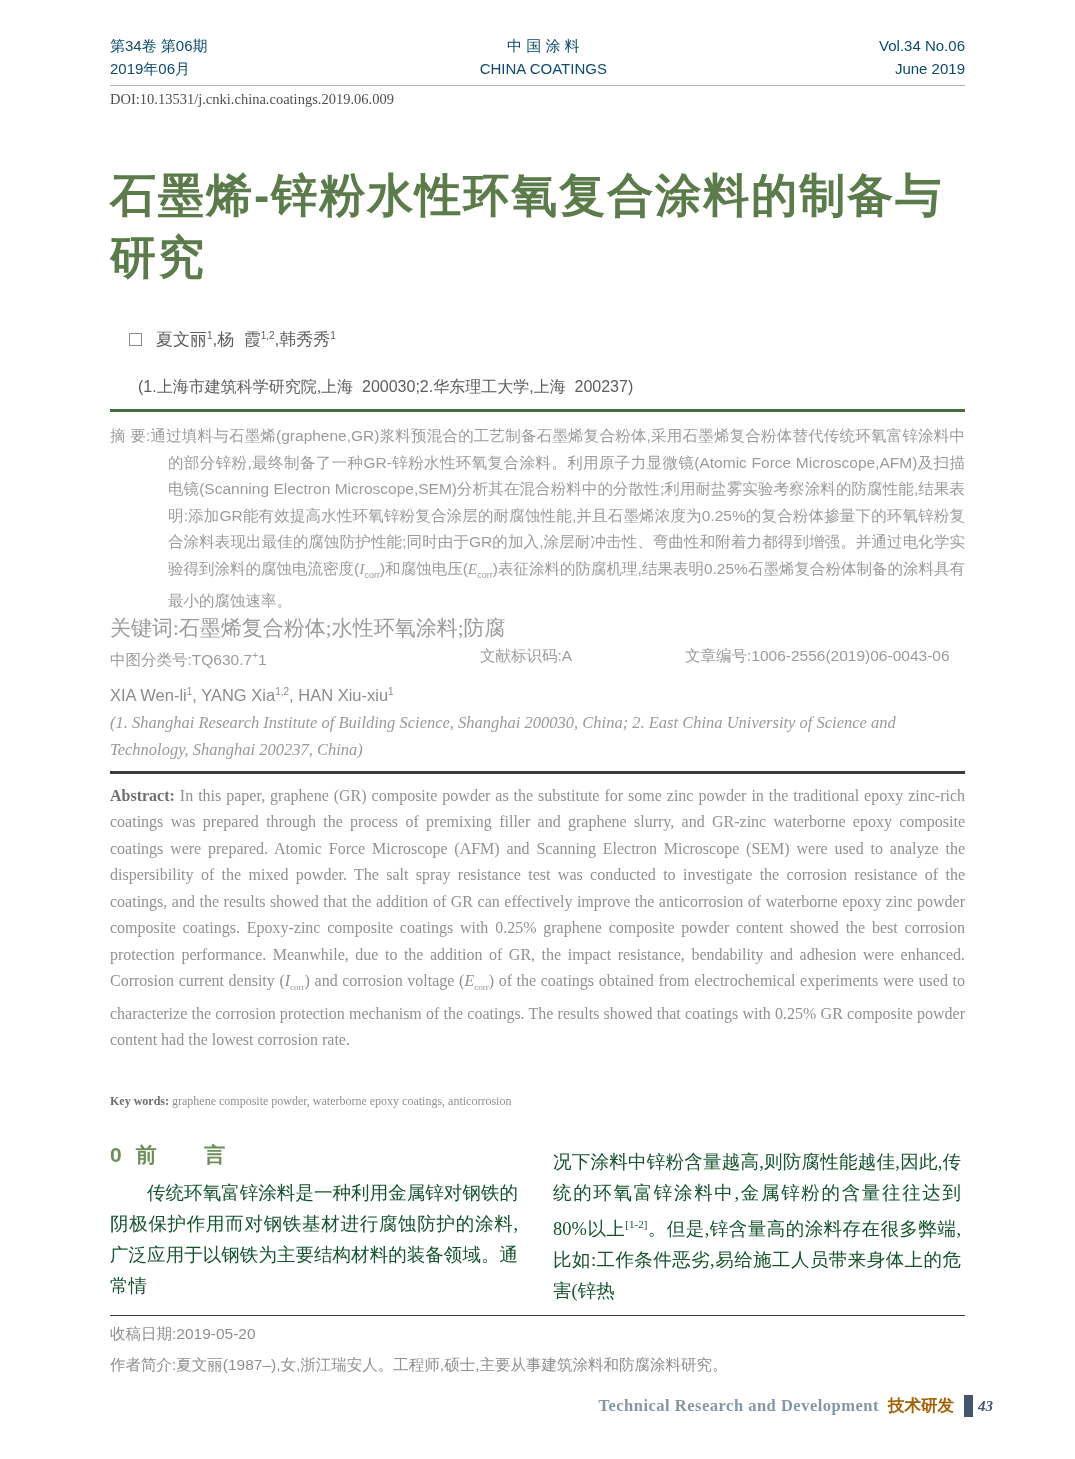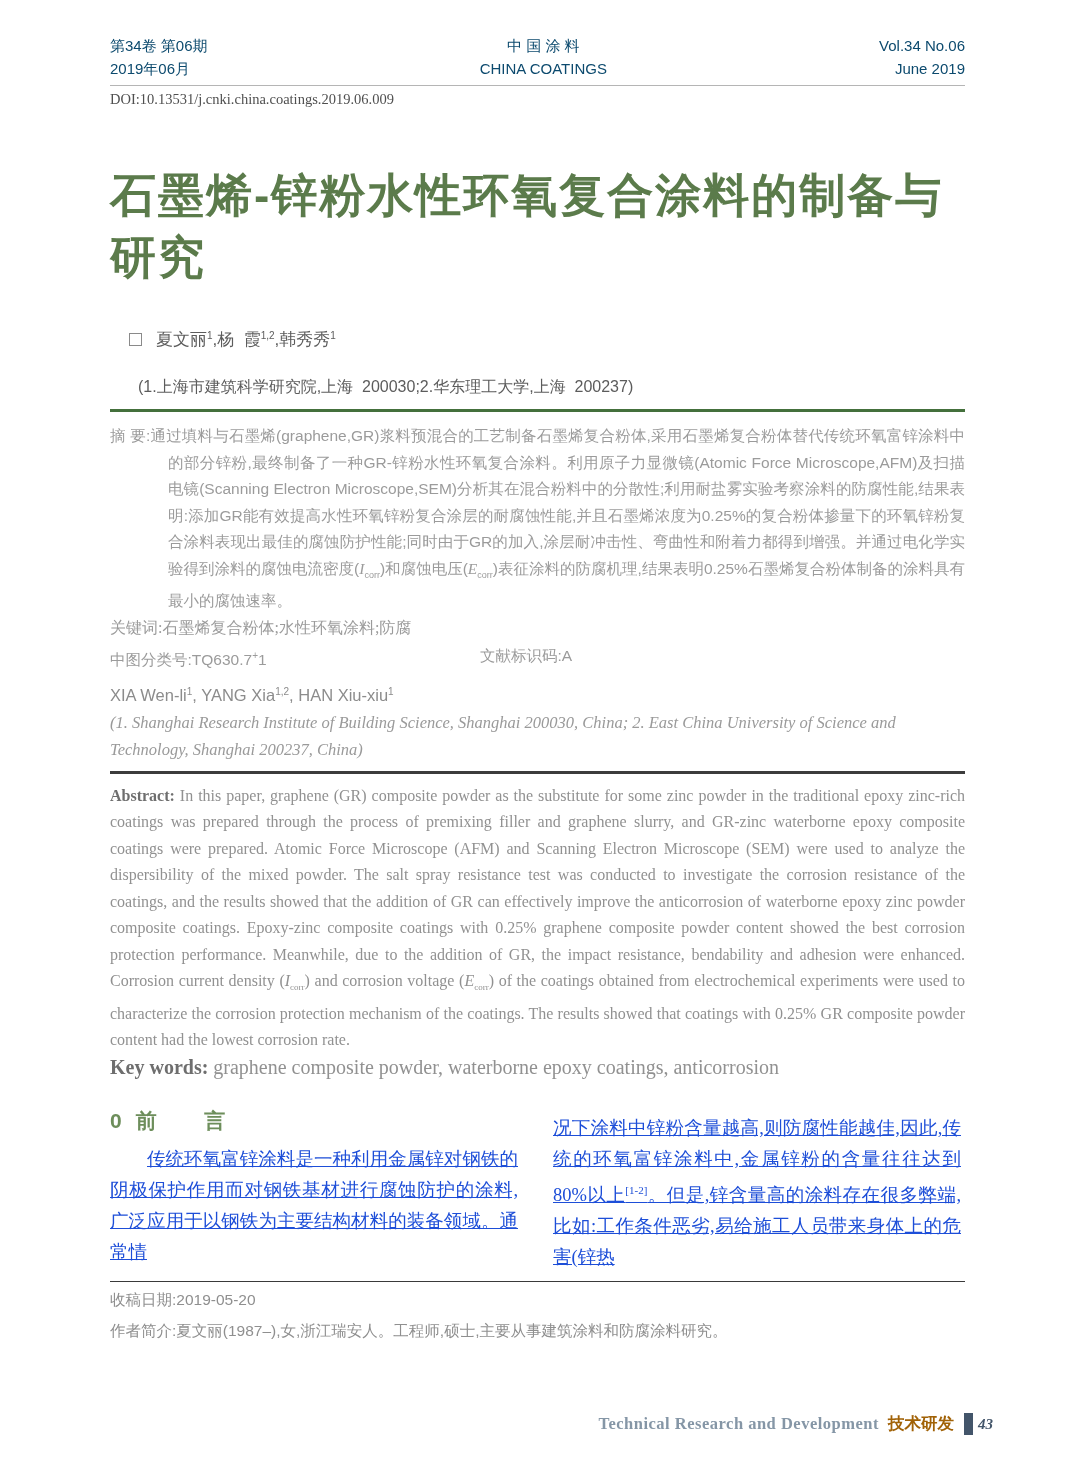--- a/index.html
+++ b/index.html
@@ -23,53 +23,53 @@
   .sq { display: inline-block; width: 13px; height: 13px; border: 1.5px solid #8a8a8a; margin-right: 14px; vertical-align: -1px; }
   .authors-zh sup, .authors-en sup { font-size: 10px; vertical-align: 6px; }
   .affil-zh { margin-top: 6px; padding-left: 28px; color: #5c5c5c; font-size: 16px; white-space: pre-wrap; }
 
   .green-rule { margin-top: 11px; height: 3px; background: #44703c; }
 
   
   .abs-zh { margin-top: 11px; color: #9b9b9b; font-size: 15.5px; line-height: 26.5px; text-align: justify; padding-left: 58px; text-indent: -58px; }
   .abs-zh .var, .abs-en .var { font-family: "Liberation Serif", serif; font-style: italic; }
   .abs-zh sub, .abs-en sub { font-size: 9px; }
-  .kw-zh { color: #9b9b9b; font-size: 16px; line-height: 26.5px; font-family: Liberation Serif, serif; }
+  .kw-zh { color: #9b9b9b; font-size: 21px; line-height: 26.5px; font-family: Liberation Serif, serif; }
   .clc-row { display: flex; color: #9b9b9b; font-size: 15.5px; line-height: 26.5px; margin-top: 2px; white-space: pre-wrap; }
   .clc1 { width: 370px; }
   .clc2 { width: 205px; }
   .clc1 sup { font-size: 10px; vertical-align: 6px; }
 
   
   .title-en { margin-top: 46px; color: #4c6b41; font-size: 30px; line-height: 44px; font-weight: bold; font-family: "Liberation Sans", sans-serif; }
   .authors-en { margin-top: 12px; color: #8c8c8c; font-size: 16.5px; }
   .affil-en { margin-top: 4px; color: #9a9a9a; font-size: 16.5px; line-height: 27px; font-style: italic; font-family: "Liberation Serif", serif; }
   .dark-rule { margin-top: 8px; height: 3px; background: #3c3c3c; }
 
   
   .abs-en { margin-top: 9px; color: #919191; font-size: 16px; line-height: 26.5px; text-align: justify; font-family: "Liberation Serif", serif; }
   .abs-en b, .kw-en b { color: #6e6e6e; }
-  .kw-en { color: #919191; font-size: 20px; line-height: 26.5px; font-family: "Liberation Serif", serif; }
+  .kw-en { color: #919191; font-size: 12px; line-height: 26.5px; font-family: "Liberation Serif", serif; margin-top: 34px; }
 
   
   .columns { display: flex; gap: 35px; margin-top: 26px; }
   .col { width: 408px; }
   .sec-head { color: #6d8e5b; font-size: 21px; font-weight: bold; line-height: 30px; margin-bottom: 8px; white-space: pre-wrap; font-family: "Liberation Sans", sans-serif; }
   .sec-head .sec-title { margin-left: 14px; letter-spacing: 12px; }
-  .body-para { color: #1d4ed8; font-size: 18.5px; line-height: 31px; text-align: justify; font-family: "Liberation Serif", serif; text-decoration: underline; }
+  .body-para { color: #14532d; font-size: 18.5px; line-height: 31px; text-align: justify; font-family: "Liberation Serif", serif; }
   .indent { text-indent: 2em; }
   .col-right { padding-top: 7px; }
   .body-para .ref { font-size: 11px; vertical-align: 7px; }
 
   
   .foot-rule { border-top: 1.5px solid #3a3a3a; margin-top: 8px; }
   .footnote { color: #8f8f8f; font-size: 15.5px; line-height: 26px; margin-top: 5px; white-space: pre-wrap; }
 
   
-  .page-footer { position: absolute; right: 82px; bottom: 24px; display: flex; align-items: center; font-family: "Liberation Serif", serif; }
+  .page-footer { position: absolute; right: 82px; bottom: 42px; display: flex; align-items: center; font-family: "Liberation Serif", serif; }
   .pf-en { color: #8596a6; font-size: 16.5px; font-weight: bold; letter-spacing: 0.5px; }
   .pf-zh { color: #a16207; font-size: 16.5px; font-weight: bold; margin-left: 9px; }
   .pf-bar { display: inline-block; width: 9px; height: 22px; background: #43556a; margin: 0 5px 0 10px; }
   .pf-page { color: #43556a; font-size: 15px; font-weight: bold; font-style: italic; }
 </style>
 </head>
 <body>
 
 <div class="page">
 
@@ -99,20 +99,21 @@
 
   <div class="green-rule"></div>
 
   <div class="abs-zh"><span>摘  要:</span><span>通过填料与石墨烯(graphene,GR)浆料预混合的工艺制备石墨烯复合粉体,采用石墨烯复合粉体替代传统环氧富锌涂料中的部分锌粉,最终制备了一种GR-锌粉水性环氧复合涂料。利用原子力显微镜(Atomic Force Microscope,AFM)及扫描电镜(Scanning Electron Microscope,SEM)分析其在混合粉料中的分散性;利用耐盐雾实验考察涂料的防腐性能,结果表明:添加GR能有效提高水性环氧锌粉复合涂层的耐腐蚀性能,并且石墨烯浓度为0.25%的复合粉体掺量下的环氧锌粉复合涂料表现出最佳的腐蚀防护性能;同时由于GR的加入,涂层耐冲击性、弯曲性和附着力都得到增强。并通过电化学实验得到涂料的腐蚀电流密度(</span><i class="var">I</i><sub>corr</sub><span>)和腐蚀电压(</span><i class="var">E</i><sub>corr</sub><span>)表征涂料的防腐机理,结果表明0.25%石墨烯复合粉体制备的涂料具有最小的腐蚀速率。</span></div>
 
   <div class="kw-zh"><span>关键词:</span><span>石墨烯复合粉体;水性环氧涂料;防腐</span></div>
 
   <div class="clc-row">
     <span class="clc1"><span>中图分类号:</span><span>TQ630.7</span><sup>+</sup><span>1</span></span>
     <span class="clc2"><span>文献标识码:</span><span>A</span></span>
+    <span class="clc3"><span>文章编号:</span><span>1006-2556(2019)06-0043-06</span></span>
   </div>
 
 
   <div class="authors-en"><span><span>XIA Wen-li</span><sup>1</sup><span>, </span></span><span><span>YANG Xia</span><sup>1,2</sup><span>, </span></span><span><span>HAN Xiu-xiu</span><sup>1</sup></span></div>
 
   <div class="affil-en">(1. Shanghai Research Institute of Building Science, Shanghai 200030, China; 2. East China University of Science and Technology, Shanghai 200237, China)</div>
 
   <div class="dark-rule"></div>
 
   <div class="abs-en"><b>Abstract:</b><span> In this paper, graphene (GR) composite powder as the substitute for some zinc powder in the traditional epoxy zinc-rich coatings was prepared through the process of premixing filler and graphene slurry, and GR-zinc waterborne epoxy composite coatings were prepared. Atomic Force Microscope (AFM) and Scanning Electron Microscope (SEM) were used to analyze the dispersibility of the mixed powder. The salt spray resistance test was conducted to investigate the corrosion resistance of the coatings, and the results showed that the addition of GR can effectively improve the anticorrosion of waterborne epoxy zinc powder composite coatings. Epoxy-zinc composite coatings with 0.25% graphene composite powder content showed the best corrosion protection performance. Meanwhile, due to the addition of GR, the impact resistance, bendability and adhesion were enhanced. Corrosion current density (</span><i class="var">I</i><sub>corr</sub><span>) and corrosion voltage (</span><i class="var">E</i><sub>corr</sub><span>) of the coatings obtained from electrochemical experiments were used to characterize the corrosion protection mechanism of the coatings. The results showed that coatings with 0.25% GR composite powder content had the lowest corrosion rate.</span></div>

